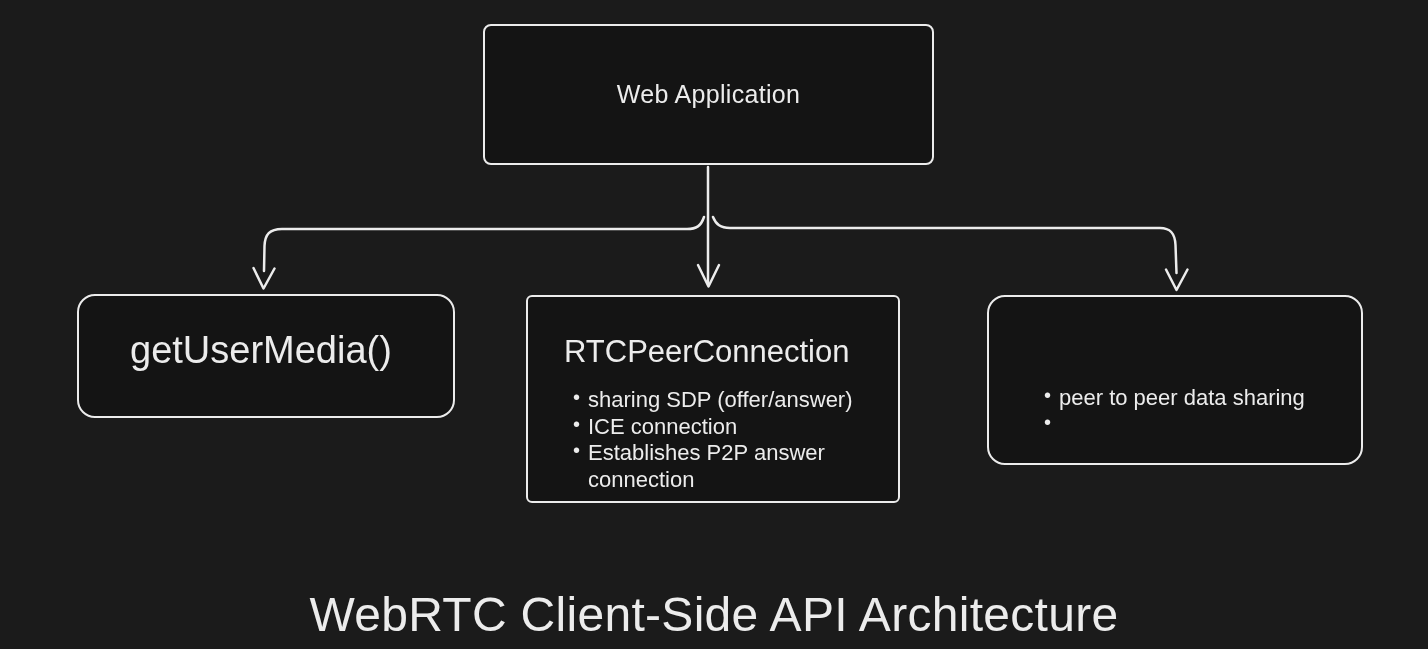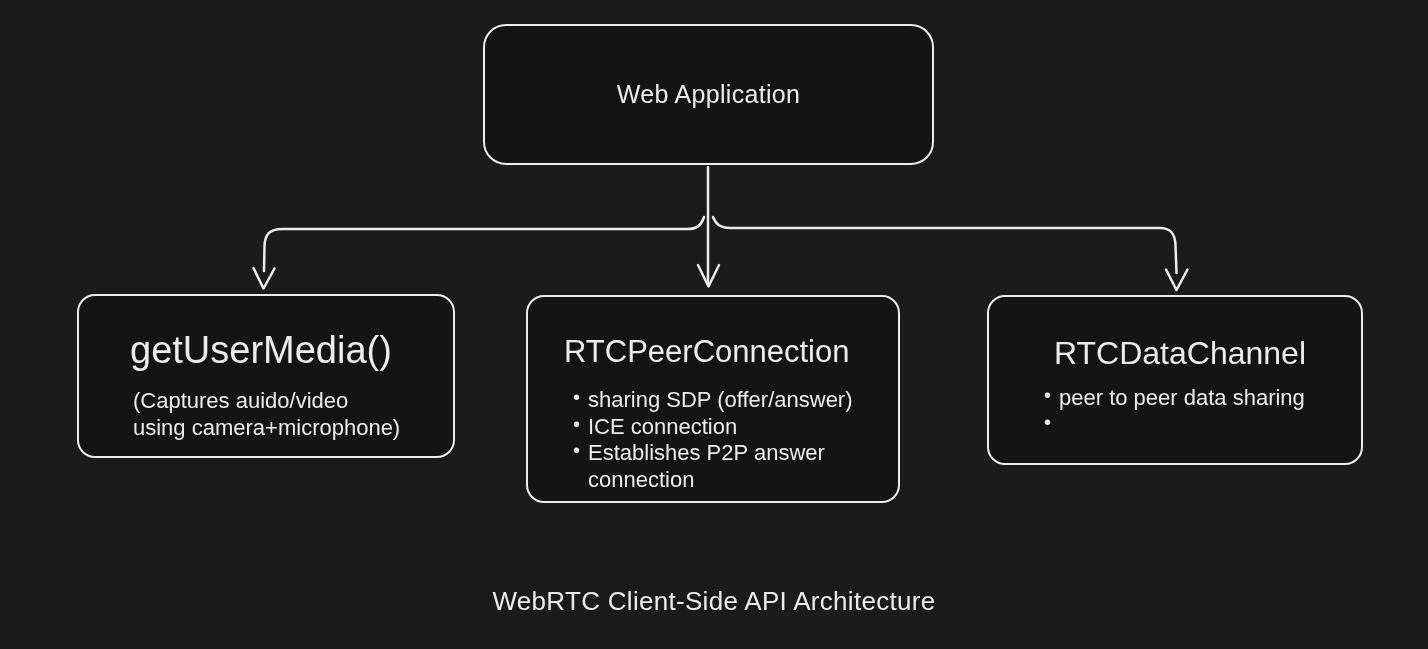--- a/index.html
+++ b/index.html
@@ -36,38 +36,38 @@
     stroke-linejoin: round;
   }
   .node {
     position: absolute;
     border: 2px solid var(--stroke);
     background: var(--node-fill);
   }
   .node-top {
     left: 483px; top: 24px;
     width: 451px; height: 141px;
-    border-radius: 23px;
+    border-radius: 8px;
     display: flex;
     align-items: center;
     justify-content: center;
   }
   .node-top .node-label {
     font-size: 25px;
     letter-spacing: 0.3px;
   }
   .node-left {
     left: 77px; top: 294px;
-    width: 378px; height: 164px;
+    width: 378px; height: 124px;
     border-radius: 18px;
   }
   .node-mid {
     left: 526px; top: 295px;
     width: 374px; height: 208px;
-    border-radius: 18px;
+    border-radius: 6px;
   }
   .node-right {
     left: 987px; top: 295px;
     width: 376px; height: 170px;
     border-radius: 18px;
   }
   .node .title {
     position: absolute;
     white-space: nowrap;
     line-height: 1.2;
@@ -96,21 +96,21 @@
     font-size: 20px;
     position: relative;
     top: -3px;
   }
   .bullet-text { max-width: 305px; }
   .caption {
     position: absolute;
     left: 0; top: 586px;
     width: 100%;
     text-align: center;
-    font-size: 26px;
+    font-size: 48px;
     line-height: 1.2;
     letter-spacing: 0.3px;
   }
 </style>
 </head>
 <body>
 
 <div class="canvas">
 
   <svg class="connectors" viewBox="0 0 1428 649">
@@ -130,24 +130,20 @@
       <path d="M1166 269.5 L1176.5 290 L1187.5 269.5"></path>
     </g>
   </svg>
 
   <div class="node node-top">
     <span class="node-label">Web Application</span>
   </div>
 
   <div class="node node-left">
     <div class="title">getUserMedia()</div>
-    <div class="body">
-      <div>(Captures auido/video</div>
-      <div>using camera+microphone)</div>
-    </div>
   </div>
 
   <div class="node node-mid">
     <div class="title">RTCPeerConnection</div>
     <div class="bullets">
       <div class="bullet-row">
         <span class="bullet-dot">•</span>
         <span class="bullet-text">sharing SDP (offer/answer)</span>
       </div>
       <div class="bullet-row">
@@ -155,21 +151,20 @@
         <span class="bullet-text">ICE connection</span>
       </div>
       <div class="bullet-row">
         <span class="bullet-dot">•</span>
         <span class="bullet-text">Establishes P2P answer connection</span>
       </div>
     </div>
   </div>
 
   <div class="node node-right">
-    <div class="title">RTCDataChannel</div>
     <div class="bullets">
       <div class="bullet-row">
         <span class="bullet-dot">•</span>
         <span class="bullet-text">peer to peer data sharing</span>
       </div>
       <div class="bullet-row">
         <span class="bullet-dot">•</span>
       </div>
     </div>
   </div>

